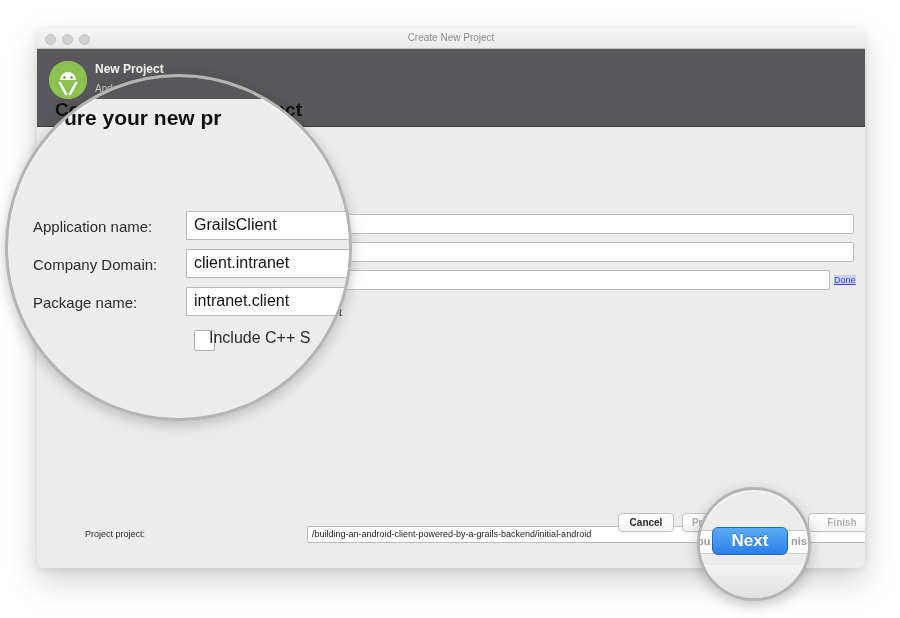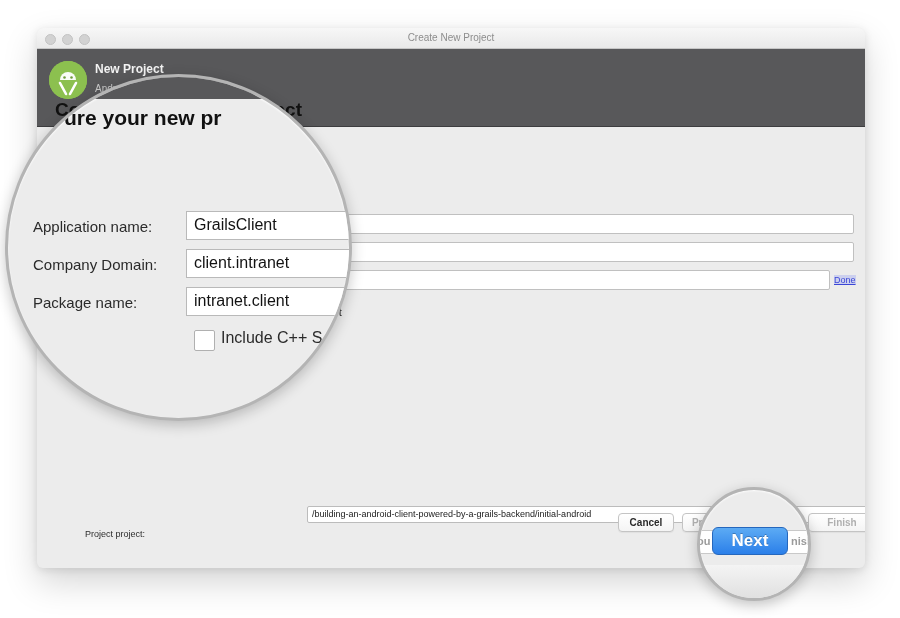--- a/index.html
+++ b/index.html
@@ -98,21 +98,21 @@
     background: #fff; border: 1px solid #b5b5b5; border-radius: 2px;
     display: inline-block; vertical-align: middle;
   }
   .cb-label { font-size: 11px; color: #2b2b2b; margin-left: 6px; vertical-align: middle; }
 
   .proj-loc-label {
     position: absolute; left: 48px; top: 402px;
     font-size: 9px; color: #2d2d2d;
   }
   .proj-loc-field {
-    position: absolute; left: 270px; top: 379px;
+    position: absolute; left: 270px; top: 399px;
     width: 568px; height: 17px;
     background: #fff; border: 1px solid #bcbcbc; border-radius: 2px;
     font-size: 9px; color: #1a1a1a;
     padding: 2px 4px; box-sizing: border-box;
     white-space: nowrap; overflow: hidden;
   }
 
   
   .footer { position: absolute; left: 0; right: 0; bottom: 0; height: 42px; }
   .btn {
@@ -288,21 +288,21 @@
 
       <div class="mg-label" style="left:25px; top:141px;">Application name:</div>
       <div class="mg-label" style="left:25px; top:179px;">Company Domain:</div>
       <div class="mg-label" style="left:25px; top:217px;">Package name:</div>
 
       <div class="mg-field" style="left:178px; top:134px; width:200px;">GrailsClient</div>
       <div class="mg-field" style="left:178px; top:172px; width:200px;">client.intranet</div>
       <div class="mg-field" style="left:178px; top:210px; width:200px;">intranet.client</div>
 
       <div class="mg-checkbox" style="left:186px; top:253px;"></div>
-      <div class="mg-cb-label" style="left:213px; top:252px;">Include C++ S</div>
+      <div class="mg-cb-label" style="left:201px; top:252px;">Include C++ S</div>
     </div>
   </div>
 
   <div class="lens" style="left:697px; top:487px; width:114px; height:114px;">
     <div class="lens-inner">
       <div class="mg2-strip" style="left:-10px; top:40px; width:134px; height:24px;"></div>
       <div class="mg2-text" style="left:-6px; top:45px;">iou</div>
       <div class="mg2-text" style="left:91px; top:45px;">nish</div>
       <div class="mg2-next" style="left:12px; top:37px; width:76px; height:28px; line-height:26px;">Next</div>
       <div class="mg2-floor" style="left:0; top:75px; width:114px; height:40px;"></div>

